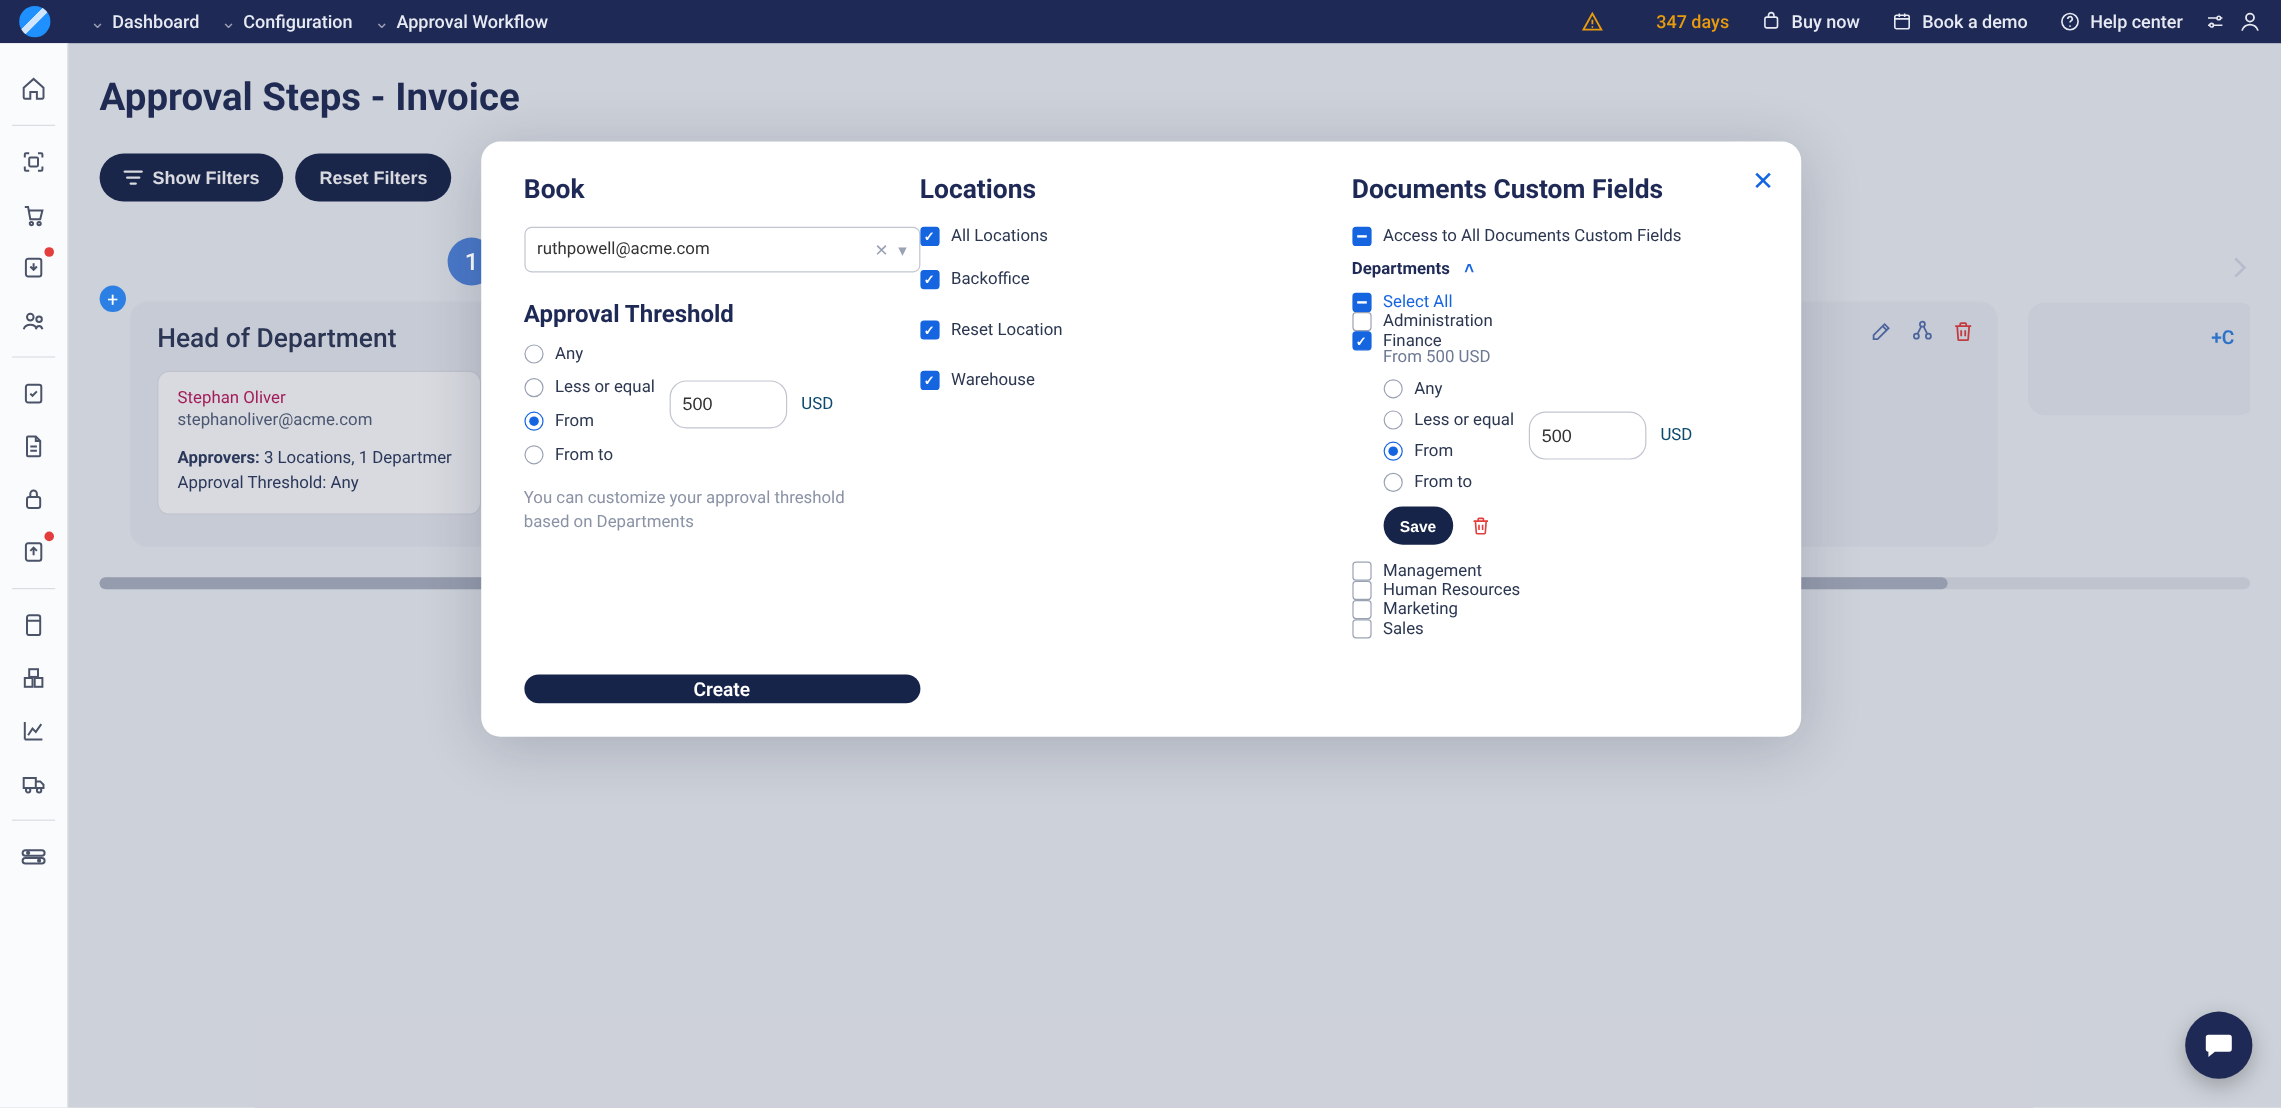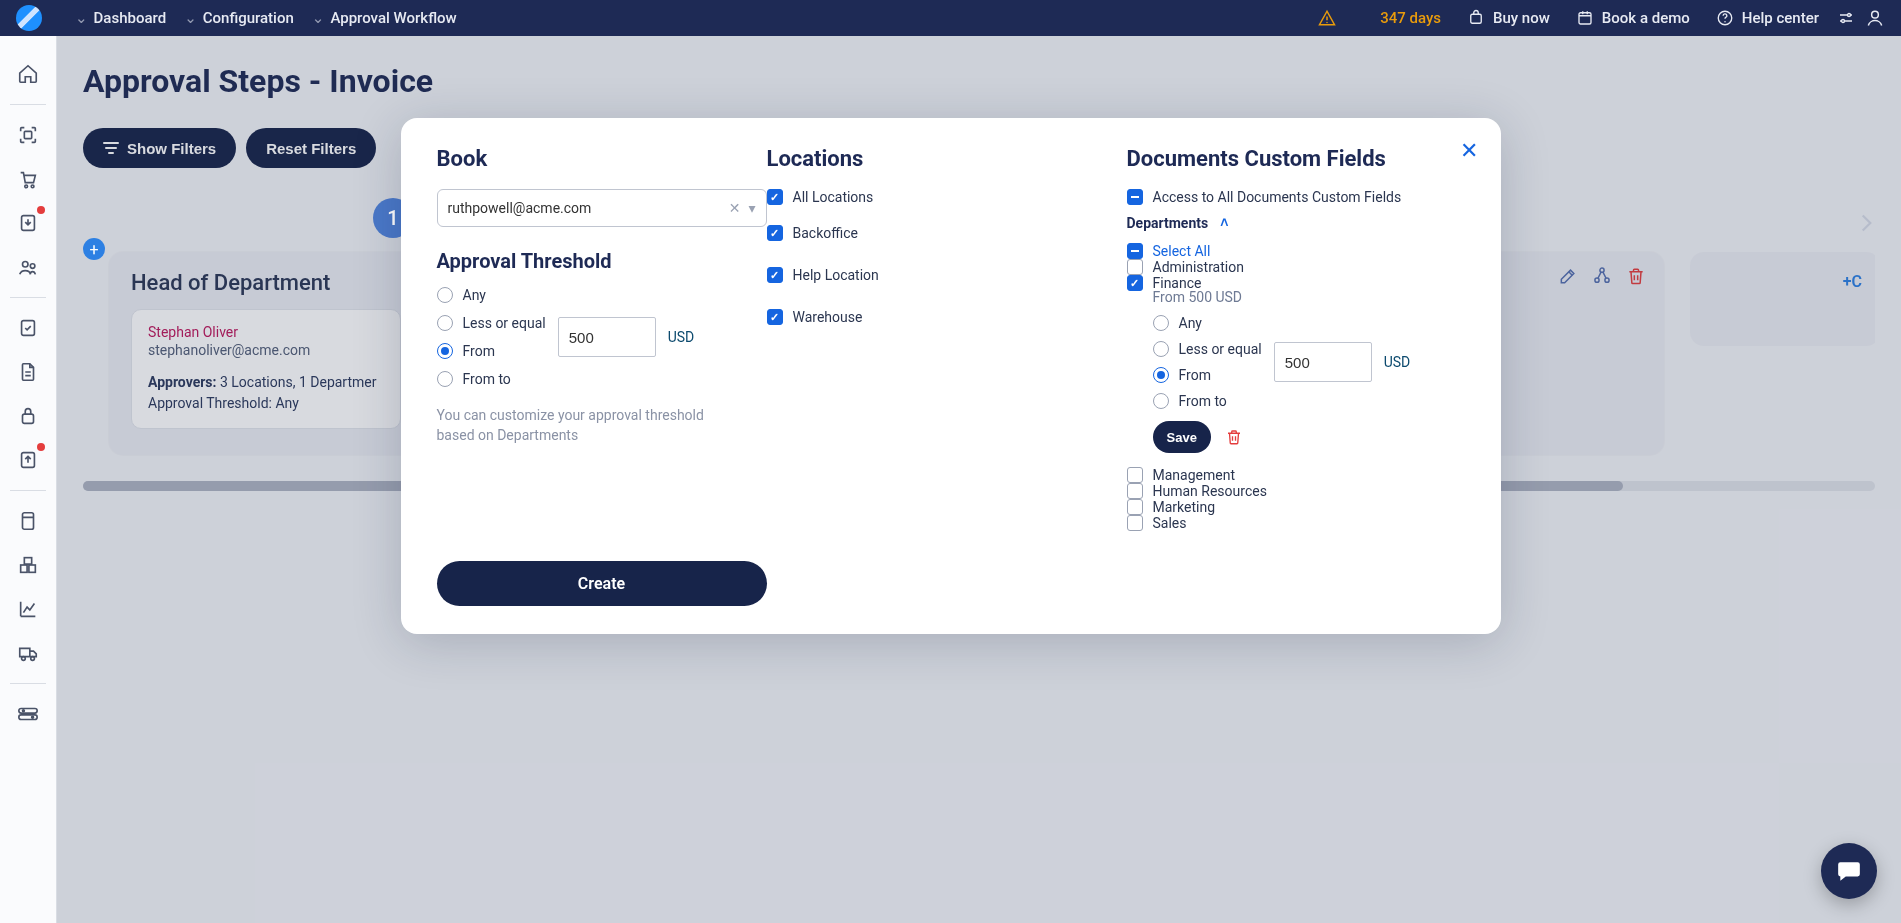--- a/index.html
+++ b/index.html
@@ -153,36 +153,36 @@
   .cb{
     width:16px;height:16px;border:1.5px solid #9aa2b3;border-radius:3px;display:inline-flex;align-items:center;justify-content:center;flex:none;
     color:#fff;font-size:11px;font-weight:700;
   }
   .cb.on{background:var(--blue);border-color:var(--blue);}
   .cb.tri{background:var(--blue);border-color:var(--blue);}
   .cb.tri::after{content:"";width:8px;height:2px;background:#fff;display:block;}
   .thresh-row{display:flex;align-items:center;gap:12px;}
   .thresh-row .radio-list{flex:none;}
   .num-input{
-    width:98px;height:40px;border:1px solid #c0c5d0;border-radius:2px;padding:0 10px;font-size:15px;color:#333;
+    width:98px;height:40px;border:1px solid #c0c5d0;border-radius:14px;padding:0 10px;font-size:15px;color:#333;
   }
   .cur{color:#0c4a6e;}
   .hint{color:#8a92a5;margin-top:18px;font-size:14px;line-height:1.45;max-width:300px;}
   .loc-list{display:flex;flex-direction:column;gap:14px;}
   .dc-list{display:flex;flex-direction:column;gap:0;}
   .dept-head{display:flex;align-items:center;gap:12px;color:var(--navy);font-weight:700;margin:10px 0 12px 0;cursor:pointer;}
   .dept-head .caret{color:var(--blue);}
   .link-blue{color:var(--blue);}
   .fin-sub{margin-left:26px;color:#6e7a94;font-size:14px;margin-top:-2px;}
   .fin-thresh{margin:10px 0 0 26px;}
   .fin-thresh .radio-list{gap:10px;}
   .fin-actions{display:flex;align-items:center;gap:14px;margin:12px 0 14px 26px;}
   .trash{color:var(--red);font-size:16px;cursor:pointer;}
   .create-btn{
-    width:330px;height:45px;border-radius:999px;background:var(--navy-dark);color:#fff;font-weight:600;font-size:16px;
+    width:330px;height:24px;border-radius:999px;background:var(--navy-dark);color:#fff;font-weight:600;font-size:16px;
     display:flex;align-items:center;justify-content:center;cursor:pointer;margin-top:30px;
   }
   
   .chat{
     position:absolute;right:24px;bottom:24px;width:56px;height:56px;border-radius:50%;
     background:#1e2a55;color:#fff;display:flex;align-items:center;justify-content:center;
     box-shadow:0 6px 18px rgba(0,0,0,0.25);cursor:pointer;z-index:30;
   }
   svg{display:block;}
 </style>
@@ -484,21 +484,21 @@
         <label class="check">
             <span class="cb on">✓</span>
             <span>All Locations</span>
           </label>
         <label class="check" style="margin-top:6px;">
             <span class="cb on">✓</span>
             <span>Backoffice</span>
           </label>
         <label class="check" style="margin-top:12px;">
             <span class="cb on">✓</span>
-            <span>Help Location</span>
+            <span>Reset Location</span>
           </label>
         <label class="check" style="margin-top:12px;">
             <span class="cb on">✓</span>
             <span>Warehouse</span>
           </label>
       </div>
     </div>
 
     <div>
       <h3 class="m-h">Documents Custom Fields</h3>

